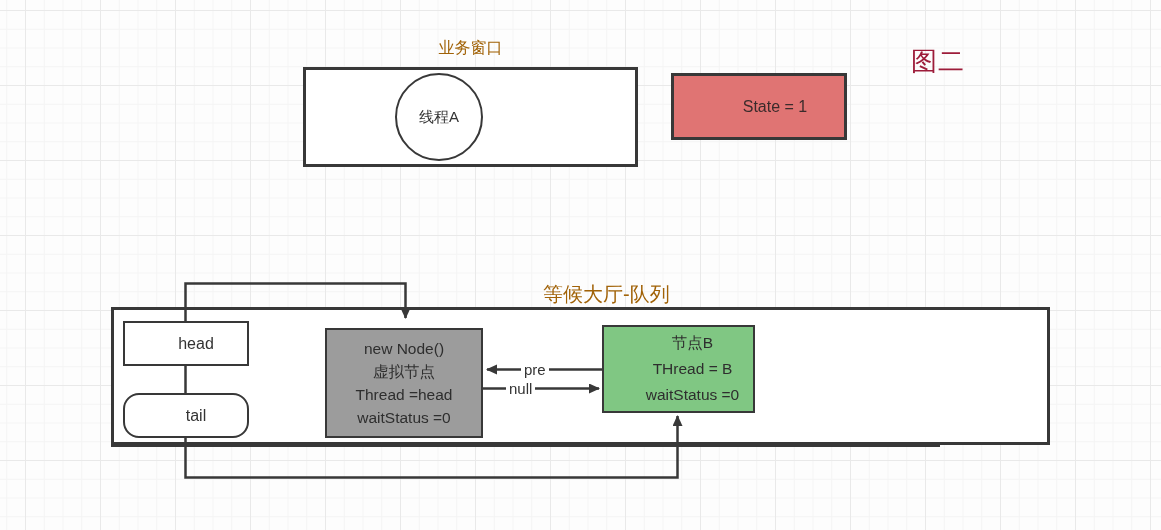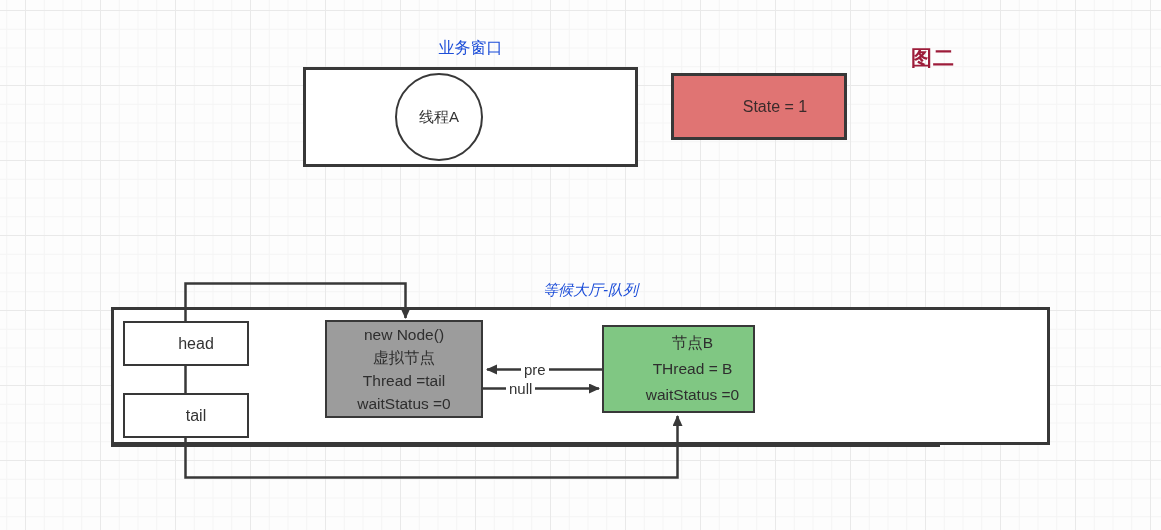--- a/index.html
+++ b/index.html
@@ -19,63 +19,63 @@
       linear-gradient(#e9e9e9 1px, transparent 1px),
       linear-gradient(90deg,#e9e9e9 1px, transparent 1px),
       linear-gradient(#f4f4f4 1px, transparent 1px),
       linear-gradient(90deg,#f4f4f4 1px, transparent 1px);
     background-size:75px 75px,75px 75px,18.75px 18.75px,18.75px 18.75px;
     background-position:25px 10px,25px 10px,6.25px 10px,6.25px 10px;
     position:relative;
   }
   .canvas{position:absolute;inset:0;}
   .shape{position:absolute;border:3px solid var(--stroke);background:#fff;}
-  .label{position:absolute;color:#1d4ed8;font-size:15px;white-space:nowrap;}
+  .label{position:absolute;color:#a16207;font-size:15px;white-space:nowrap;}
 
   .biz-title{left:303px;top:38px;width:335px;text-align:center;font-size:16px;}
   .biz-rect{left:303px;top:67px;width:335px;height:100px;}
   .thread-circle{
     position:absolute;left:395px;top:73px;width:88px;height:88px;
     border:2.5px solid var(--stroke);border-radius:50%;background:#fff;
     display:flex;align-items:center;justify-content:center;
     font-size:15px;color:var(--text-dark);
   }
   .state-box{
     left:671px;top:73px;width:176px;height:67px;
     background:var(--accent-red);
     display:flex;align-items:center;justify-content:center;
     font-size:16px;color:#3a2b2b;padding-left:32px;
   }
   .figure-label{
     position:absolute;left:911px;top:44px;
-    font-size:21px;font-weight:bold;color:var(--figure-label-color);
+    font-size:26px;font-weight:normal;color:var(--figure-label-color);
     letter-spacing:1px;
   }
 
-  .queue-title{left:543px;top:281px;font-size:15px;font-style:italic;}
+  .queue-title{left:543px;top:281px;font-size:20px;}
   .queue-rect{left:111px;top:307px;width:939px;height:138px;}
   .queue-bottom-extra{
     position:absolute;left:111px;top:444px;width:829px;height:3px;
     background:var(--stroke);
   }
   .head-box,.tail-box{
     position:absolute;left:123px;width:126px;height:45px;
     border:2.5px solid var(--stroke);background:#fff;
     display:flex;align-items:center;justify-content:center;
     font-size:16px;color:var(--text-dark);padding-left:20px;
   }
   .head-box{top:321px;}
-  .tail-box{top:393px;}
+  .tail-box{top:393px;border-radius:16px;}
 
   .node{
     position:absolute;border:2.5px solid var(--stroke);
     display:flex;flex-direction:column;align-items:center;justify-content:center;
     color:#2e2e2e;font-size:15.5px;text-align:center;
   }
-  .node-dummy{left:325px;top:320px;width:158px;height:98px;background:var(--node-gray);line-height:23px;}
+  .node-dummy{left:325px;top:328px;width:158px;height:110px;background:var(--node-gray);line-height:23px;}
   .node-b{left:602px;top:325px;width:153px;height:88px;background:var(--node-green);line-height:26px;padding-left:28px;}
 
   .edge-label{
     position:absolute;background:#fff;color:var(--text-dark);
     font-size:15px;padding:0 3px;line-height:18px;
   }
   .edge-label-pre{left:521px;top:361px;}
   .edge-label-next{left:506px;top:380px;}
 
   svg.connectors{position:absolute;inset:0;pointer-events:none;}
@@ -122,21 +122,21 @@
   <div class="head-box">
     <span>head</span>
   </div>
   <div class="tail-box">
     <span>tail</span>
   </div>
 
   <div class="node node-dummy">
     <span>new Node()</span>
     <span>虚拟节点</span>
-    <span>Thread =tail</span>
+    <span>Thread =head</span>
     <span>waitStatus =0</span>
   </div>
 
   <div class="node node-b">
     <span>节点B</span>
     <span>THread = B</span>
     <span>waitStatus =0</span>
   </div>
 
   <div class="edge-label edge-label-pre">pre</div>

